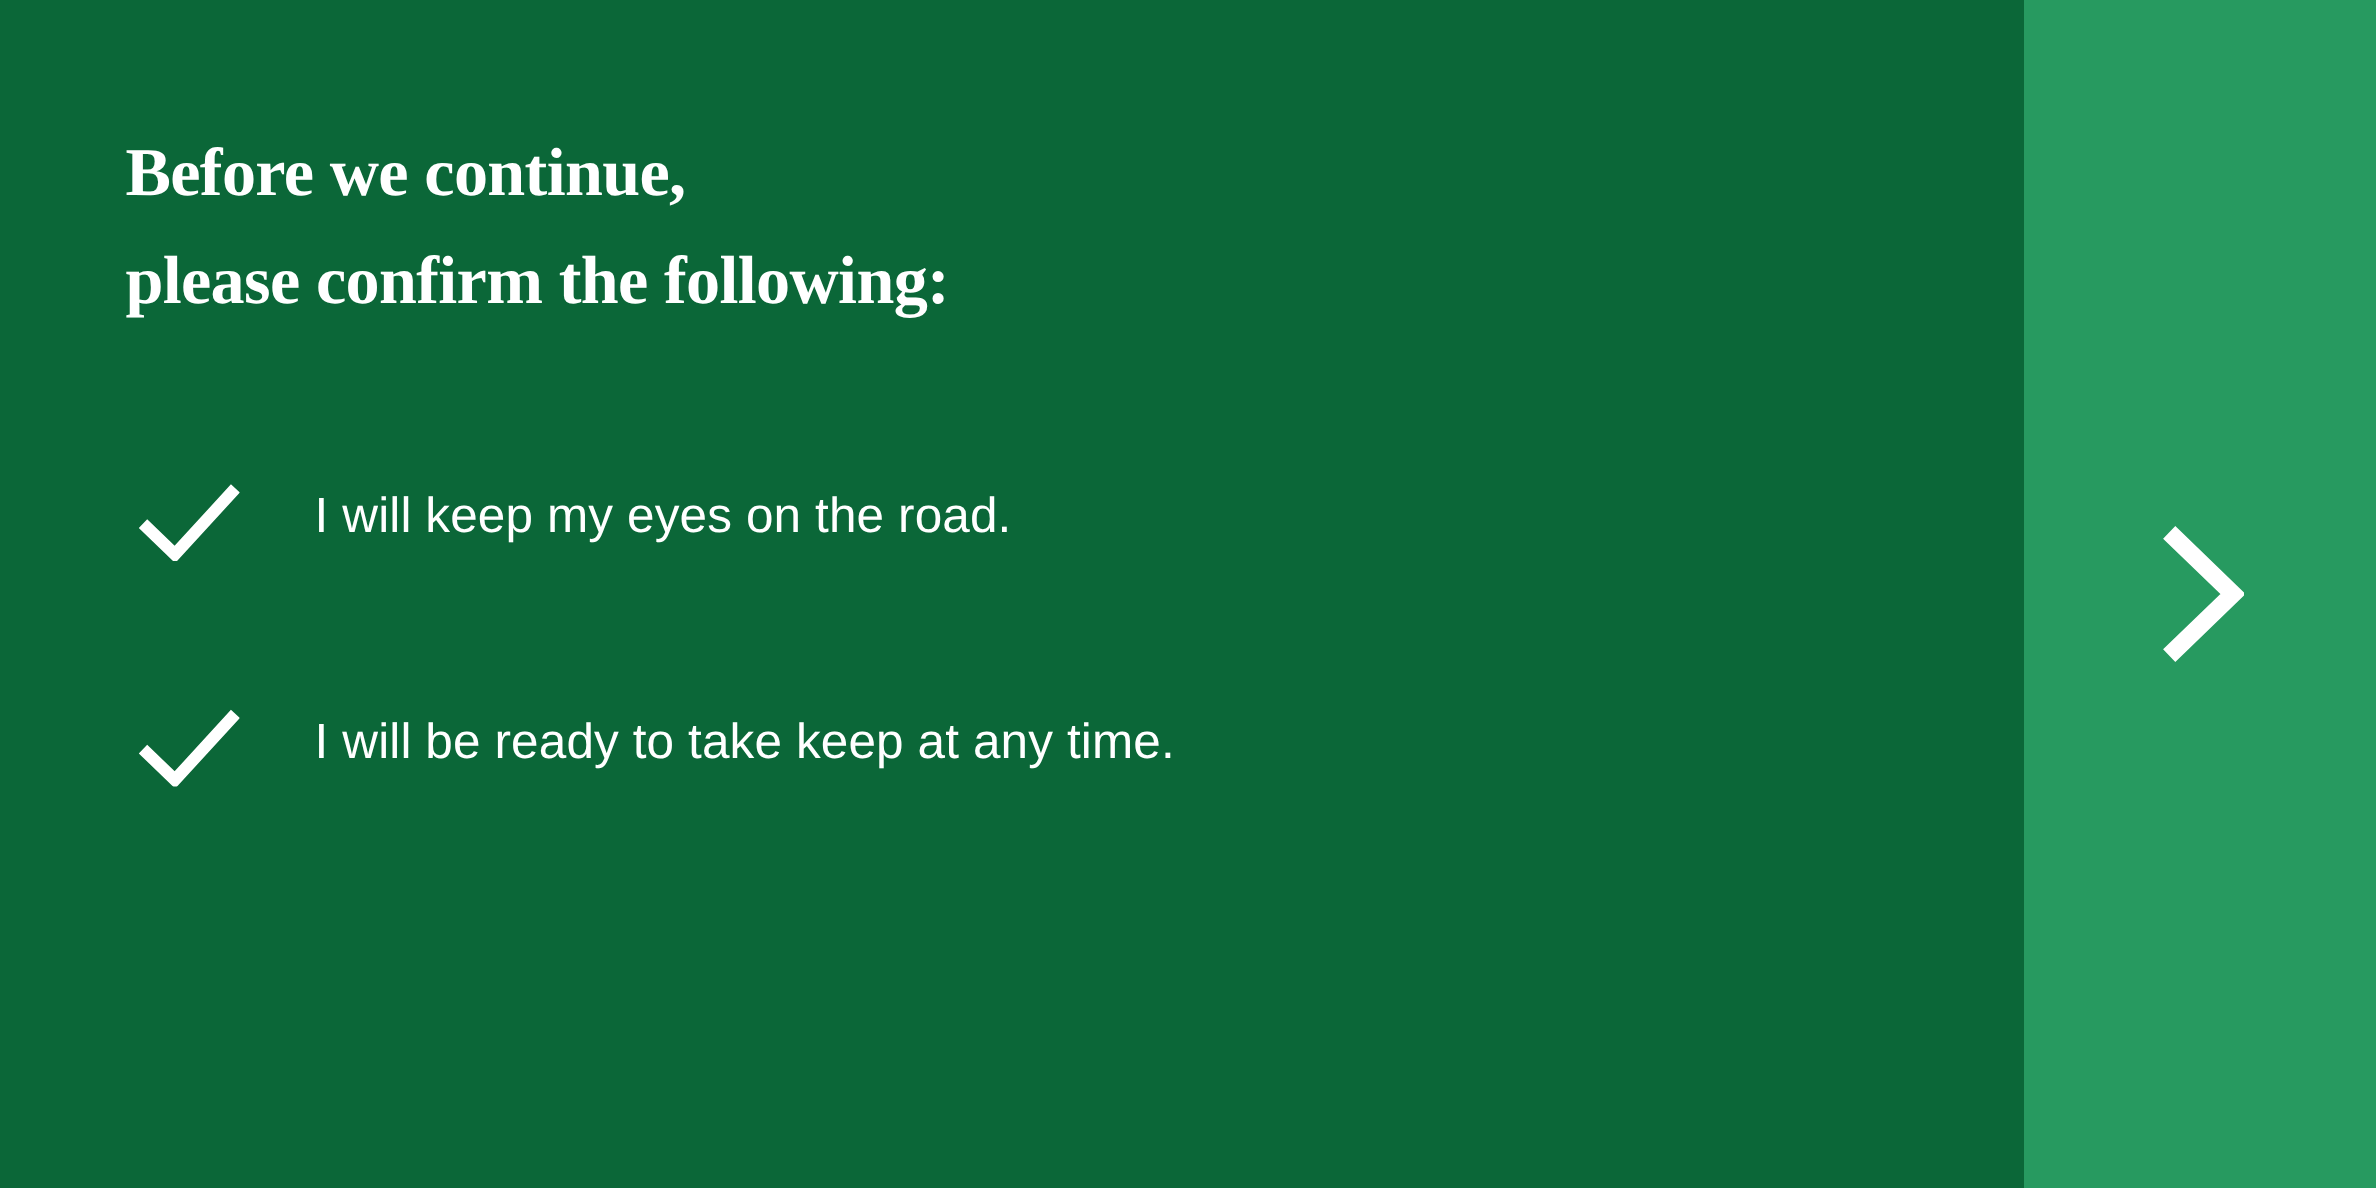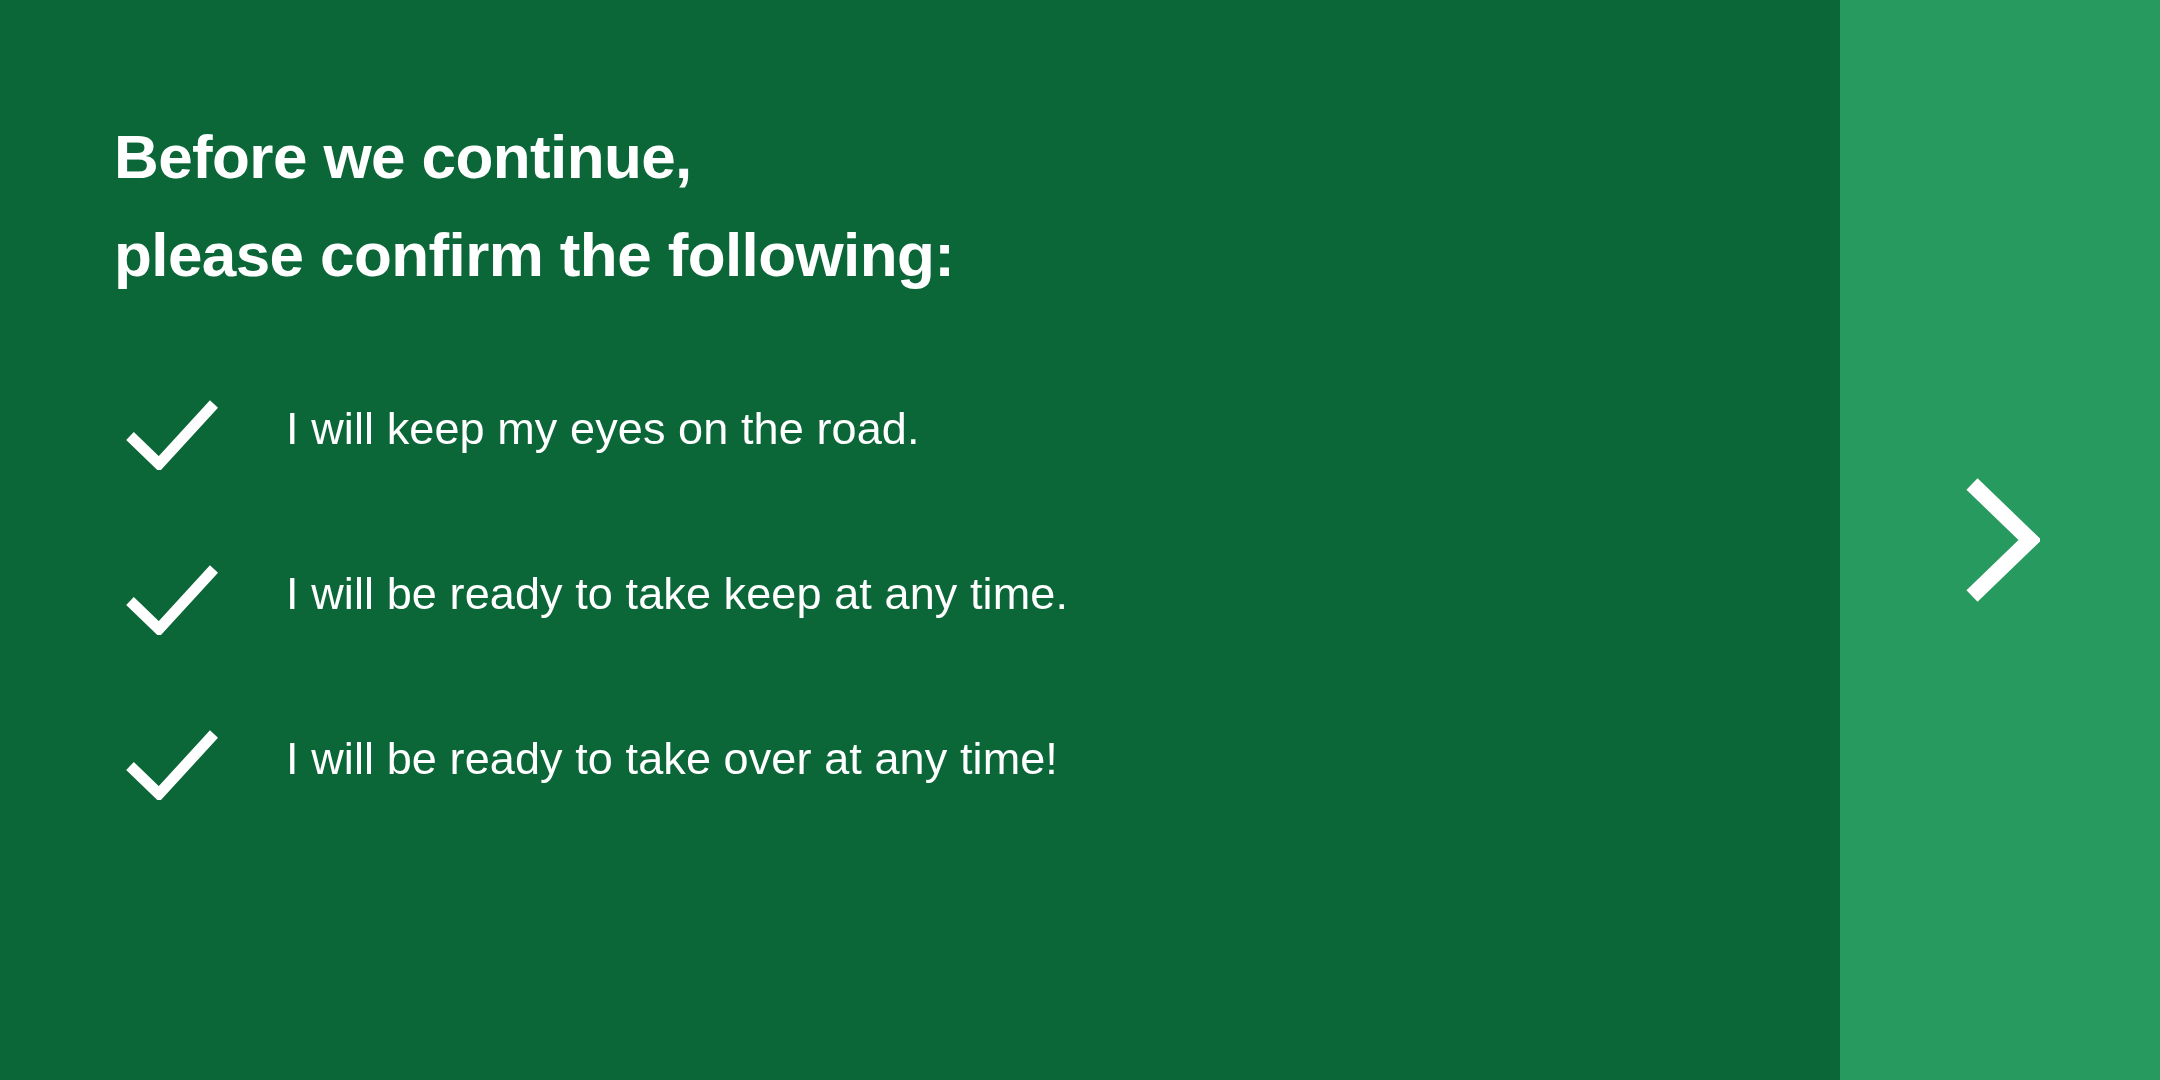--- a/index.html
+++ b/index.html
@@ -34,21 +34,21 @@
     box-sizing: border-box;
     flex: 0 0 1840px;
   }
 
   .heading {
     position: absolute;
     left: 114px;
     top: 108px;
     margin: 0;
     color: #ffffff;
-    font-family: Liberation Sans, sans-serif;
+    font-family: Liberation Serif, serif;
     font-weight: bold;
     font-size: 62px;
     line-height: 98px;
     letter-spacing: -0.6px;
     white-space: pre-line;
   }
 
   .checklist {
     position: absolute;
     left: 0;
@@ -57,20 +57,21 @@
     margin: 0;
     padding: 0;
     list-style: none;
   }
 
   .check-row {
     position: relative;
     height: 165px;
     display: flex;
     align-items: flex-start;
+    margin-top: 40px;
   }
 
   .check-icon {
     position: relative;
     flex: 0 0 auto;
     width: 92px;
     height: 72px;
     margin-left: 126px;
     display: block;
   }
@@ -140,28 +141,20 @@
 
       <li class="check-row">
         <span class="check-icon">
           <svg viewBox="0 0 92 72" xmlns="http://www.w3.org/2000/svg" aria-hidden="true">
             <path d="M4 38 L33 66 L88 6" fill="none" stroke="#ffffff" stroke-width="11" stroke-linecap="butt" stroke-linejoin="miter"></path>
           </svg>
         </span>
         <span class="check-label">I will be ready to take keep at any time.</span>
       </li>
 
-      <li class="check-row">
-        <span class="check-icon">
-          <svg viewBox="0 0 92 72" xmlns="http://www.w3.org/2000/svg" aria-hidden="true">
-            <path d="M4 38 L33 66 L88 6" fill="none" stroke="#ffffff" stroke-width="11" stroke-linecap="butt" stroke-linejoin="miter"></path>
-          </svg>
-        </span>
-        <span class="check-label">I will be ready to take over at any time!</span>
-      </li>
 
     </ul>
   </section>
 
   <section class="next-panel">
     <span class="chevron">
       <svg viewBox="0 0 80 124" xmlns="http://www.w3.org/2000/svg" aria-hidden="true">
         <path d="M12 6 L70 62 L12 118" fill="none" stroke="#ffffff" stroke-width="16" stroke-linecap="butt" stroke-linejoin="miter"></path>
       </svg>
     </span>

